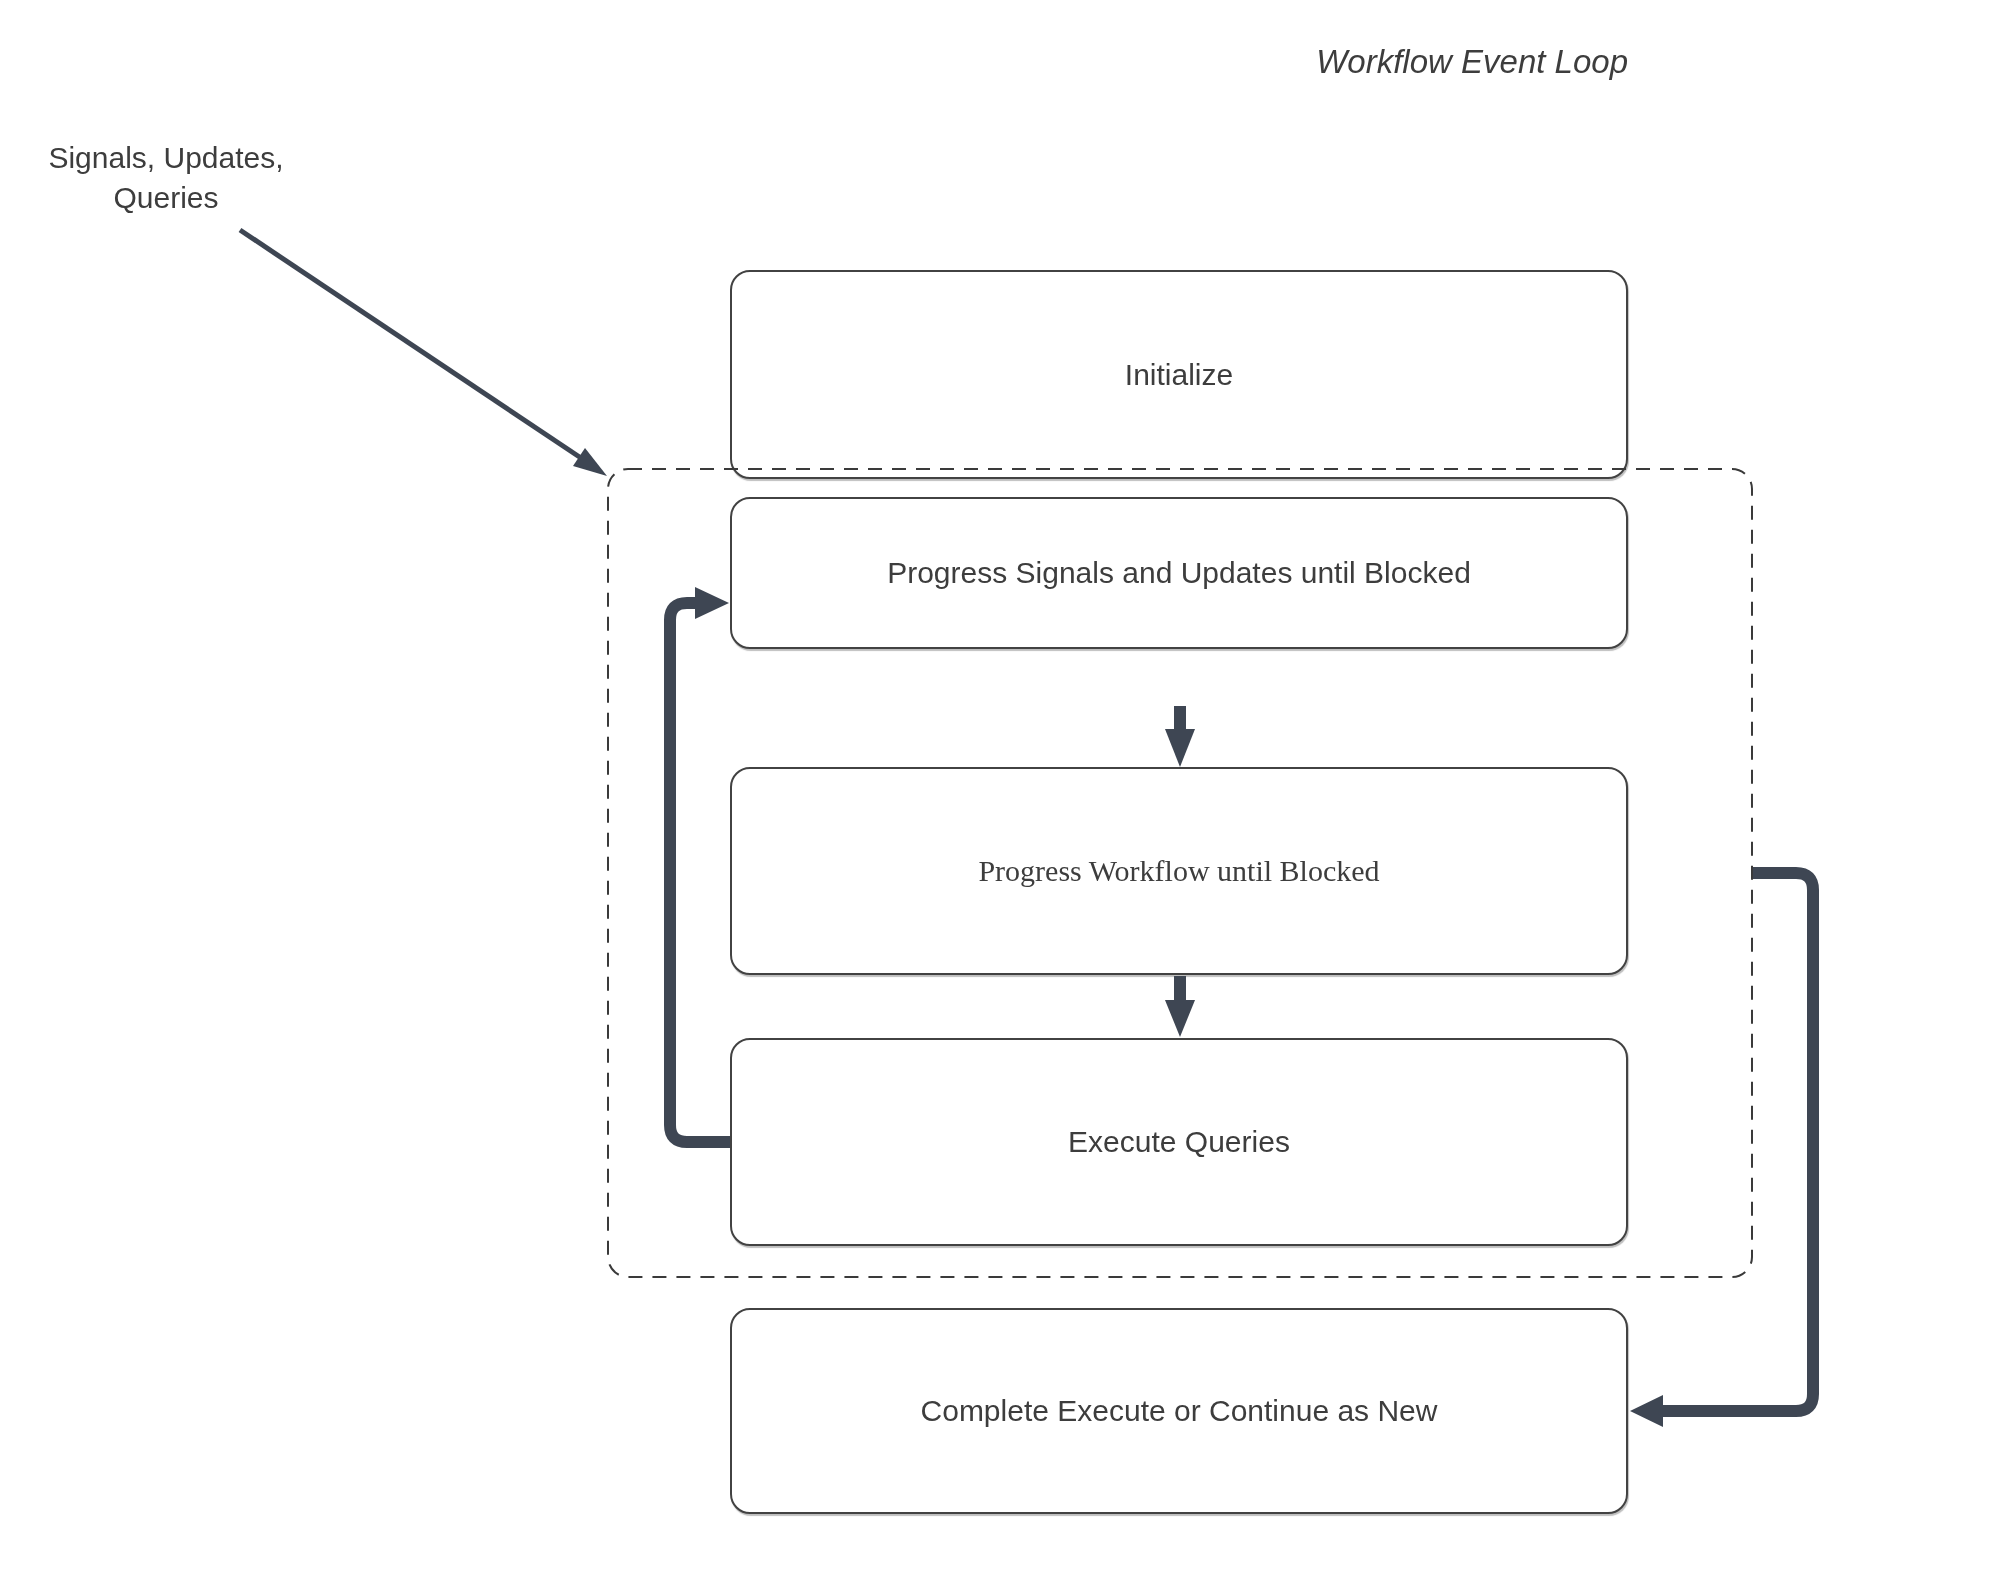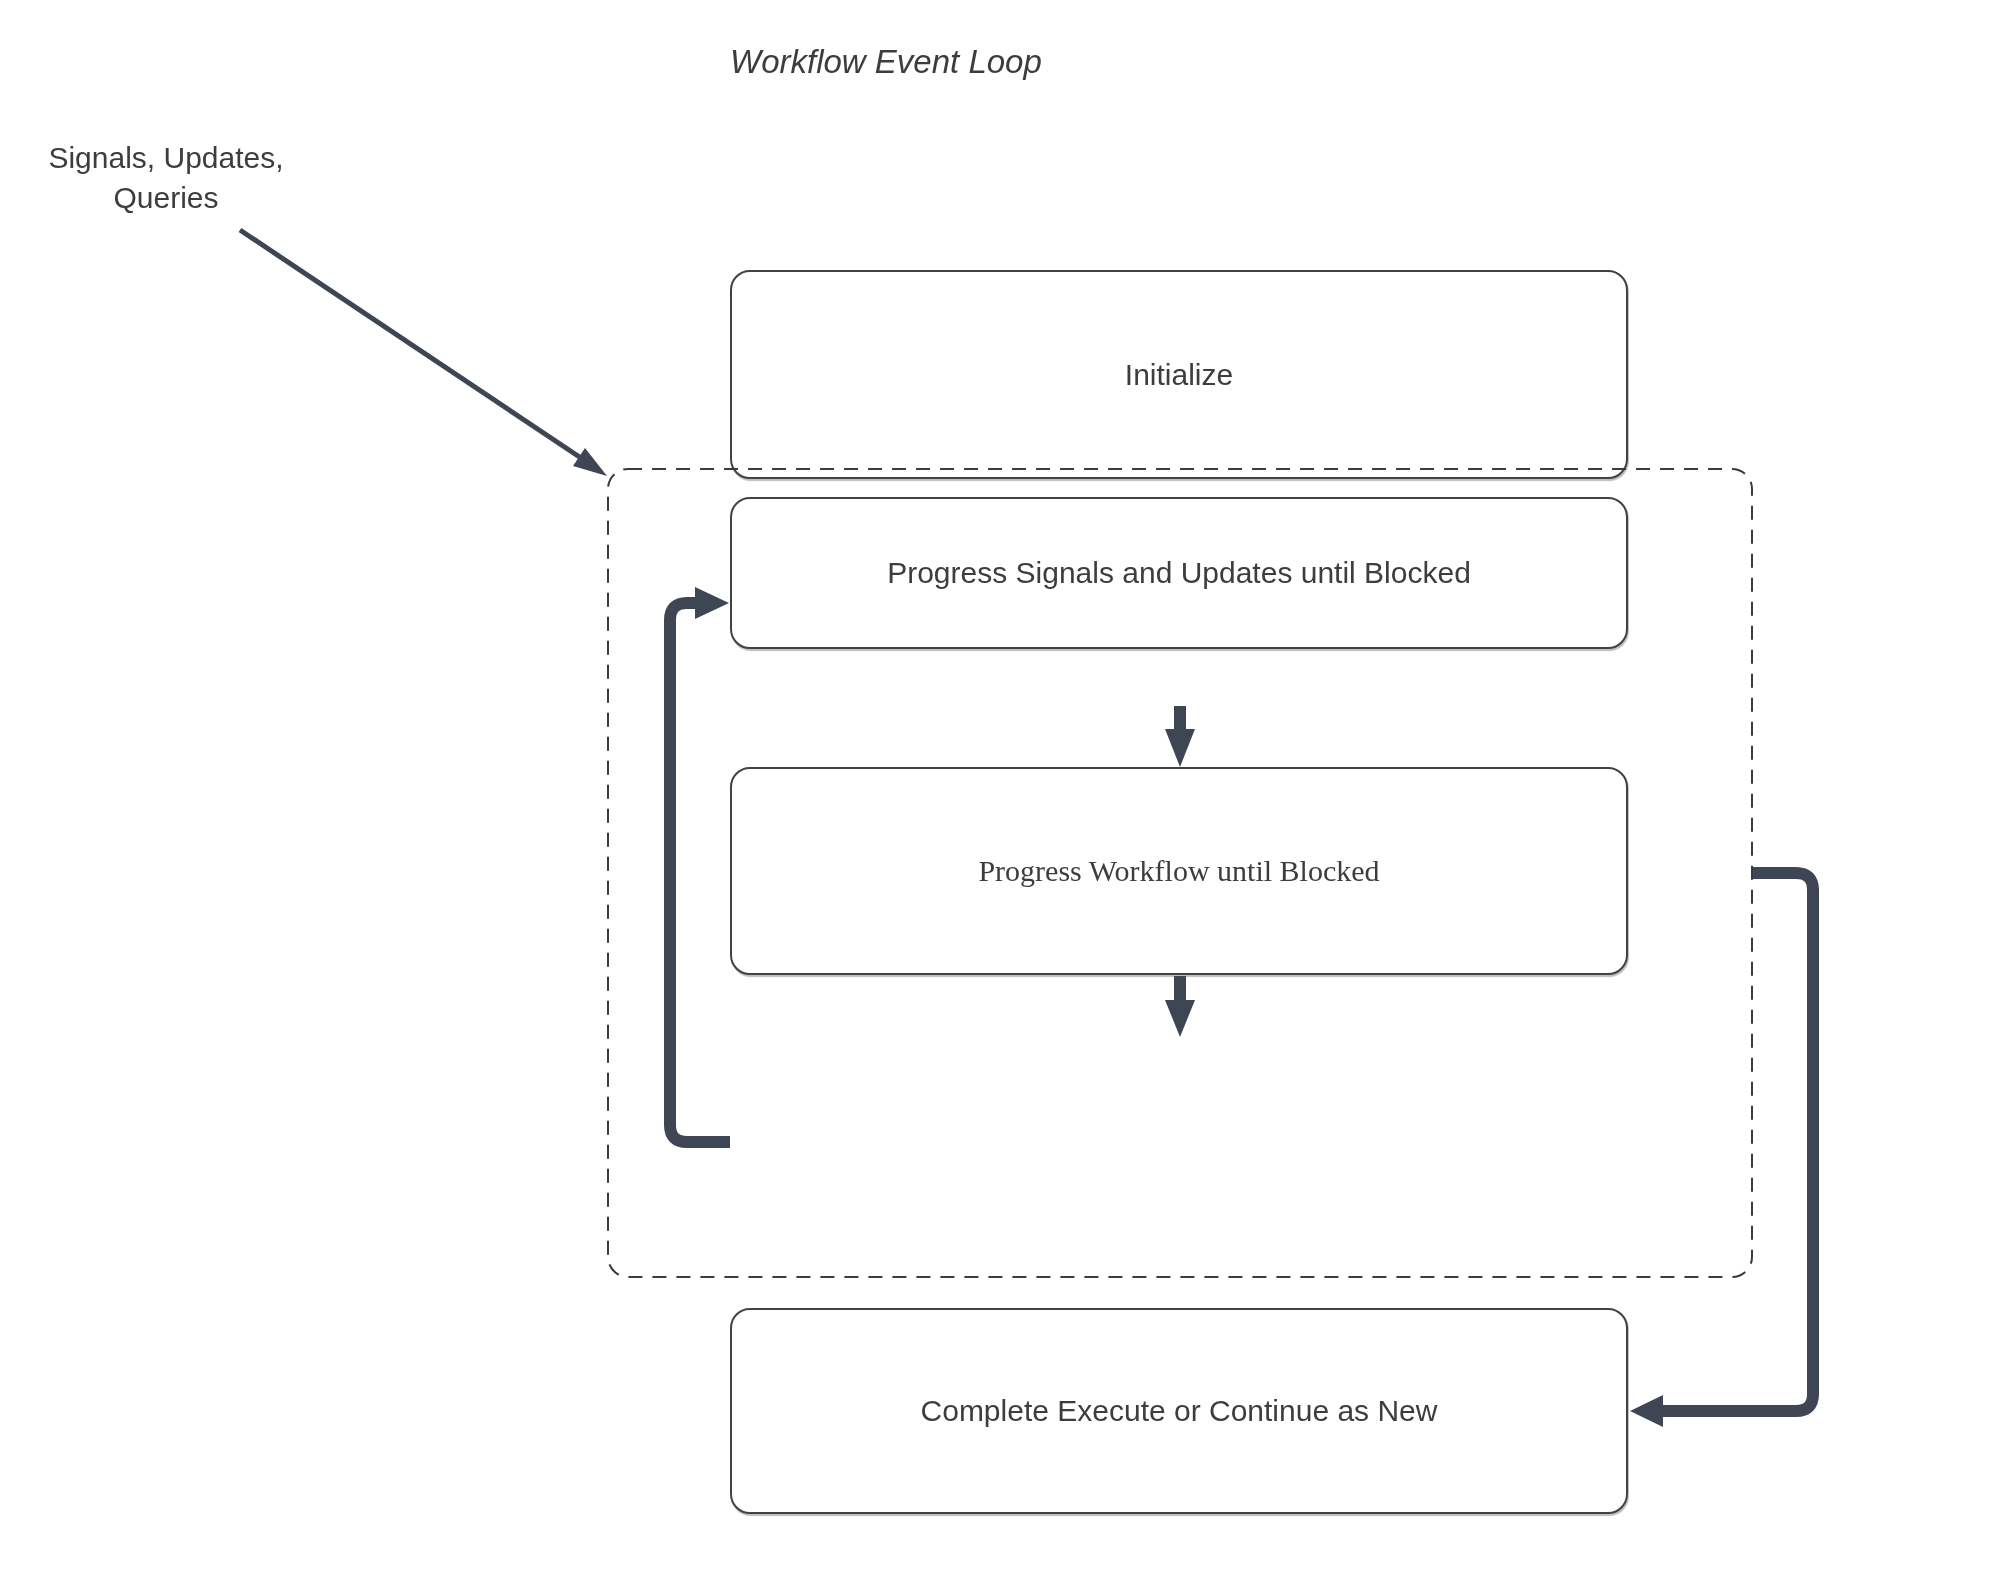--- a/index.html
+++ b/index.html
@@ -13,21 +13,21 @@
     width: 2006px;
     height: 1576px;
     background: #ffffff;
     overflow: hidden;
   }
   .diagram-title {
     position: absolute;
     left: 730px;
     top: 40px;
     width: 898px;
-    text-align: left;
+    text-align: right;
     font-size: 33px;
     font-style: italic;
     color: #3d3d3d;
     line-height: 44px;
   }
   .annotation {
     position: absolute;
     left: 20px;
     top: 138px;
     width: 292px;
@@ -82,20 +82,23 @@
   </div>
 
   <div class="node node-a">
     <span>Progress Signals and Updates until Blocked</span>
   </div>
 
   <div class="node node-b">
     <span>Progress Workflow until Blocked</span>
   </div>
 
+  <div class="node node-c">
+    <span>Execute Queries</span>
+  </div>
 
   <div class="node node-complete">
     <span>Complete Execute or Continue as New</span>
   </div>
 
   <svg class="edges-overlay" width="2006" height="1576" viewBox="0 0 2006 1576" xmlns="http://www.w3.org/2000/svg">
 
     <rect x="608" y="469" width="1144" height="808" rx="20" ry="20" fill="none" stroke-width="2" stroke-dasharray="14 10" stroke="#3A3A3A"></rect>
 
     <g>

